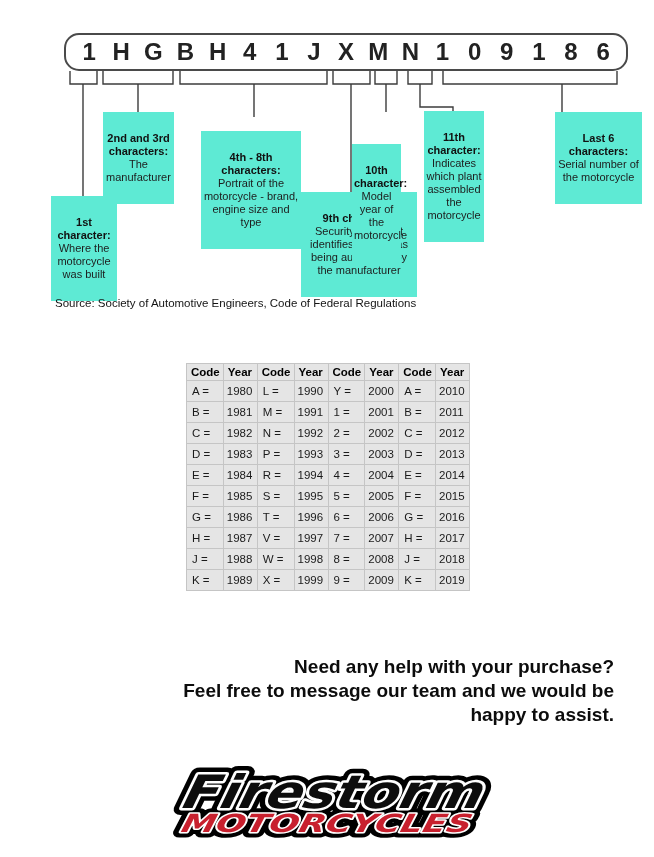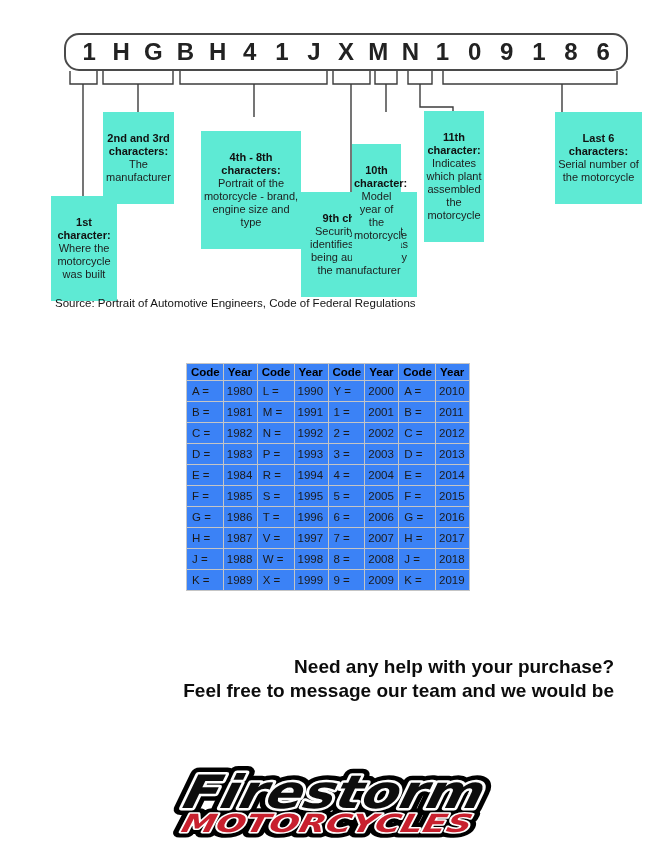--- a/index.html
+++ b/index.html
@@ -48,21 +48,21 @@
   .box-l6  { left: 517px; top: 112px; width: 87px; margin-left: 38px; }
   .source-note {
     position: absolute; left: 55px; top: 297px;
     font-size: 11.5px; color: #141414;
   }
   
   table.year-table {
     position: absolute; left: 186px; top: 363px;
     border-collapse: collapse;
     font-size: 11.5px; color: #1a1a1a;
-    background: #3b82f6;
+    background: #e5e5e5;
   }
   .year-table th, .year-table td {
     border: 1px solid #c5c5c5;
     padding: 2px 3px;
     white-space: nowrap;
   }
   .year-table th {
     font-weight: bold; text-align: left;
     height: 17px; padding-left: 4px;
     color: #000;
@@ -137,21 +137,21 @@
 </div>
 <div class="label-box box-11">
   <span class="label-title">11th character:</span>
   <span class="label-body">Indicates which plant assembled the motorcycle</span>
 </div>
 <div class="label-box box-l6">
   <span class="label-title">Last 6 characters:</span>
   <span class="label-body">Serial number of the motorcycle</span>
 </div>
 
-<div class="source-note">Source:  Portrait of Automotive Engineers, Code of Federal Regulations</div>
+<div class="source-note">Source:  Society of Automotive Engineers, Code of Federal Regulations</div>
 
 <table class="year-table">
   <thead>
     <tr>
       <th>Code</th>
       <th>Year</th>
       <th>Code</th>
       <th>Year</th>
       <th>Code</th>
       <th>Year</th>
@@ -259,20 +259,21 @@
         <td class="year-cell">2009</td>
         <td class="code-cell">K =</td>
         <td class="year-cell">2019</td>
       </tr>
     </tbody>
 </table>
 
 <div class="help-text">
   <div>Need any help with your purchase?</div>
   <div>Feel free to message our team and we would be</div>
+  <div>happy to assist.</div>
 </div>
 
 <svg class="logo-svg" width="370" height="84" viewBox="0 0 370 84">
   <g transform="translate(42,0) skewX(-14)" class="logo-text">
 
     <text x="150" y="44" text-anchor="middle" font-size="46" stroke="#000" stroke-width="14" stroke-linejoin="round" fill="#000" textLength="300" lengthAdjust="spacingAndGlyphs">Firestorm</text>
     <text x="150" y="68" text-anchor="middle" font-size="25" stroke="#000" stroke-width="11" stroke-linejoin="round" fill="#000" textLength="290" lengthAdjust="spacingAndGlyphs">MOTORCYCLES</text>
 
     <text x="150" y="44" text-anchor="middle" font-size="46" stroke="#fff" stroke-width="5" stroke-linejoin="round" fill="#0d0d0d" paint-order="stroke" textLength="300" lengthAdjust="spacingAndGlyphs">Firestorm</text>
     <text x="150" y="68" text-anchor="middle" font-size="25" stroke="#fff" stroke-width="3" stroke-linejoin="round" paint-order="stroke" textLength="290" lengthAdjust="spacingAndGlyphs" fill="#c8202e">MOTORCYCLES</text>

